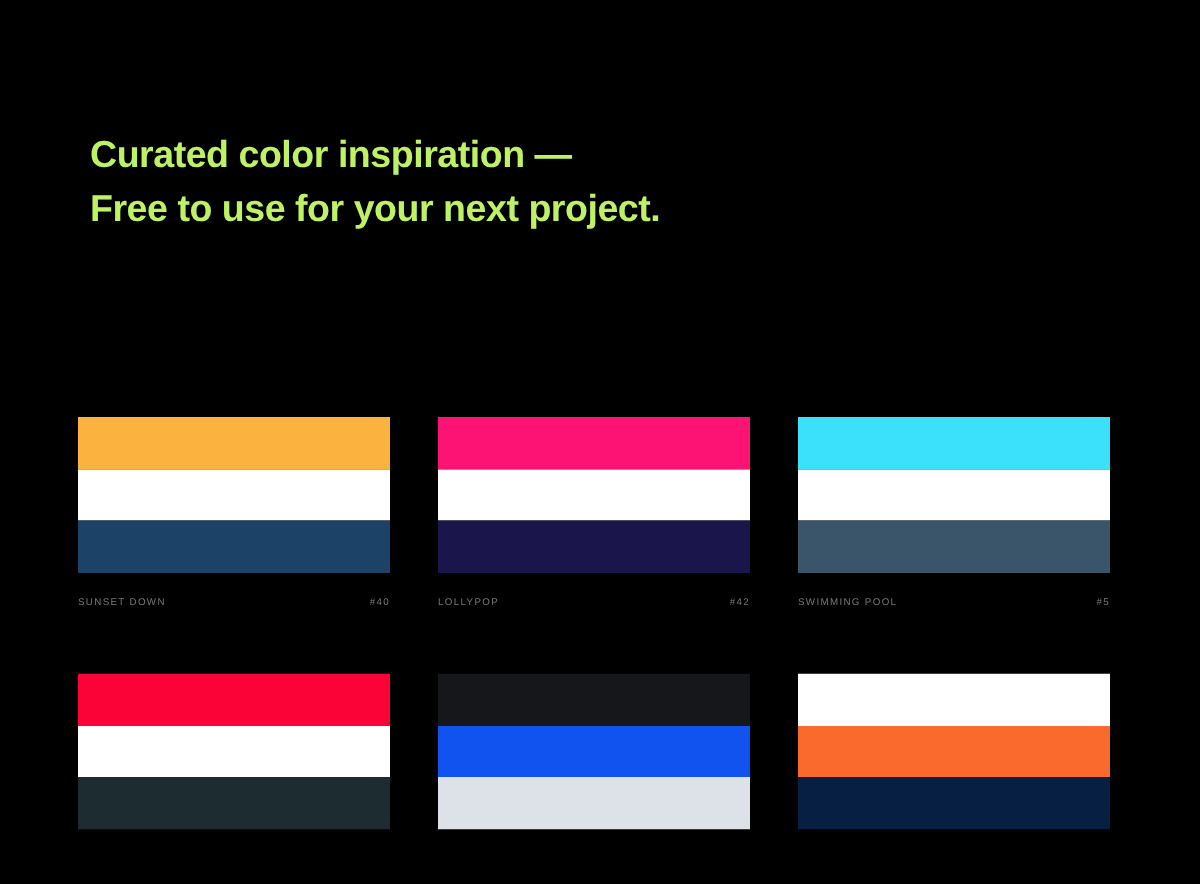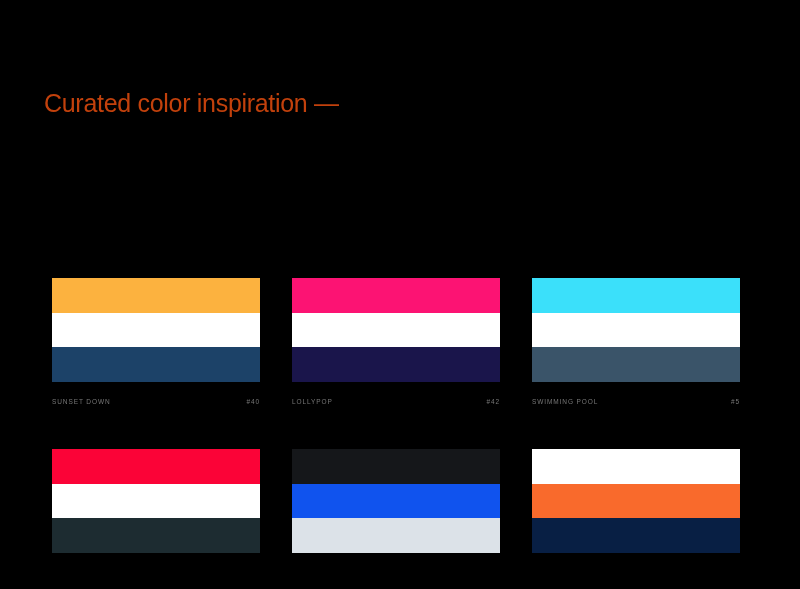--- a/index.html
+++ b/index.html
@@ -18,25 +18,25 @@
   .page {
     position: relative;
     width: 800px;
     height: 589px;
     background: #000000;
   }
 
   
   .heading {
     position: absolute;
-    left: 44px;
+    left: 60px;
     top: 68px;
-    color: #c2410c;
+    color: #bef264;
     font-size: 25px;
-    font-weight: 400;
+    font-weight: 700;
     line-height: 36px;
     letter-spacing: -0.3px;
     white-space: nowrap;
   }
   .heading-line { display: block; }
 
   
   .grid {
     position: absolute;
     left: 52px;
@@ -79,20 +79,21 @@
   .meta-name { white-space: nowrap; }
   .meta-count { white-space: nowrap; }
 </style>
 </head>
 <body>
 
 <div class="page">
 
   <h1 class="heading">
     <span class="heading-line">Curated color inspiration —</span>
+    <span class="heading-line">Free to use for your next project.</span>
   </h1>
 
   <div class="grid">
 
     <div class="card">
       <div class="swatches">
         <div class="band" style="background:#FCB23F;"></div>
         <div class="band" style="background:#FFFFFF;"></div>
         <div class="band" style="background:#1C4268;"></div>
       </div>

